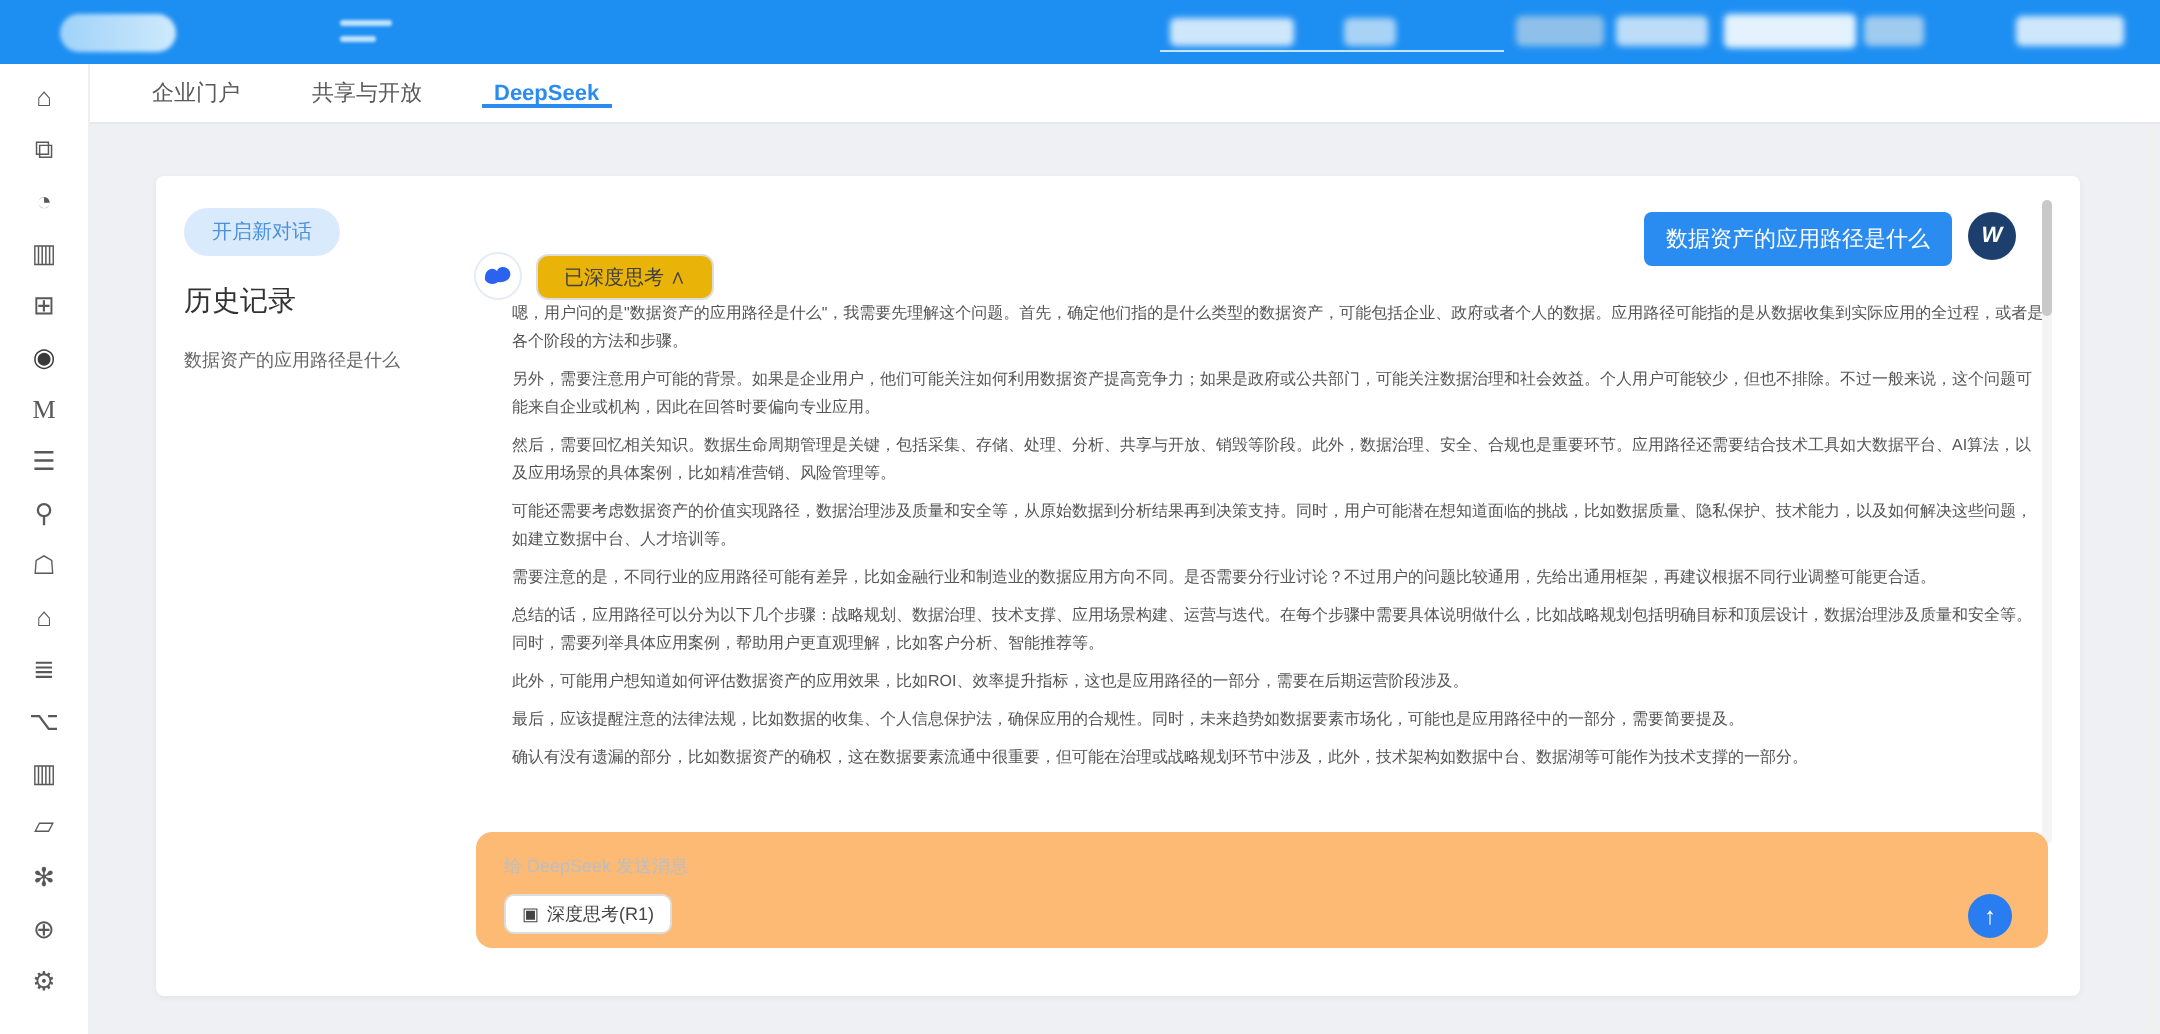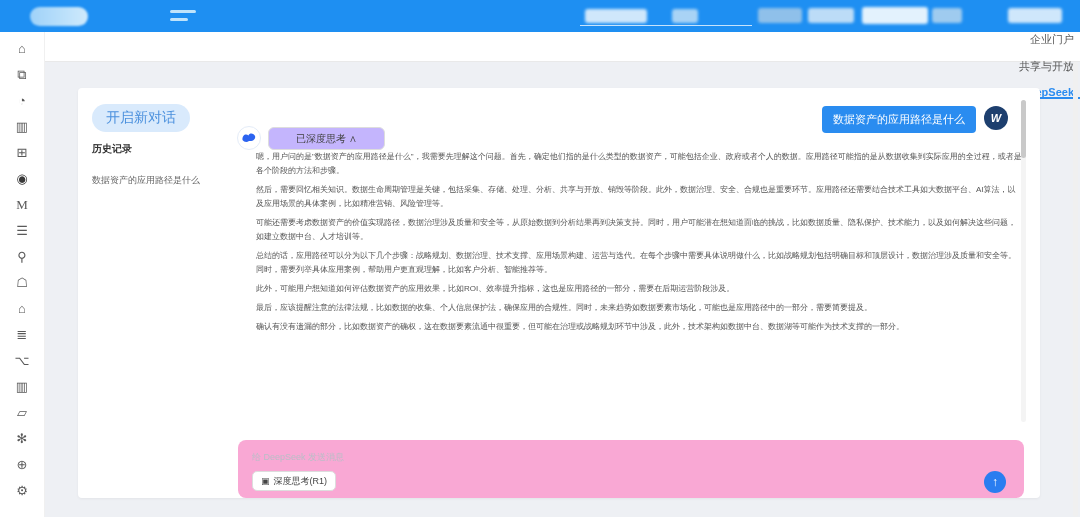--- a/index.html
+++ b/index.html
@@ -16,58 +16,58 @@
 
   
   #rail { position:absolute; left:0; top:32px; width:45px; height:485px; background:#fff;
     border-right:1px solid #f0f0f0; display:flex; flex-direction:column; align-items:center;
     padding-top:10px; gap:12px; }
   .rail-ic { width:22px; height:14px; font-size:13px; line-height:14px; text-align:center;
     color:#595959; cursor:pointer; }
 
   
   #tabbar { position:absolute; left:45px; top:32px; width:1035px; height:30px; background:#fff;
-    border-bottom:1px solid #e9e9e9; display:flex; align-items:flex-end; padding-left:25px; gap:12px;flex-direction:column; }
+    border-bottom:1px solid #e9e9e9; display:flex; align-items:center; padding-left:25px; gap:24px; }
   .tab { font-size:11px; color:#595959; display:flex; align-items:center; padding:0 6px;
     cursor:pointer; position:relative; }
   .tab.active { color:#2a8cf0;font-weight:bold; }
   .tab.active::after { content:""; position:absolute; left:0; right:0; bottom:-1px; height:2px; background:#2a8cf0; }
 
   
   #card { position:absolute; left:78px; top:88px; width:962px; height:410px; background:#fff;
     border-radius:4px; box-shadow:0 1px 3px rgba(0,0,0,.05); }
 
   
   #new-chat { position:absolute; left:14px; top:16px; padding:5px 14px; background:#d9eafc;
-    color:#4a90dd; font-size:14px; border:none; border-radius:14px; cursor:pointer; }
-  #hist-title { position:absolute; left:14px; top:54px; font-size:10px; font-weight:bold; color:#333; }
+    color:#4a90dd; font-size:10px; border:none; border-radius:14px; cursor:pointer; }
+  #hist-title { position:absolute; left:14px; top:54px; font-size:14px; font-weight:normal; color:#333; }
   #hist-item { position:absolute; left:14px; top:86px; font-size:9px; color:#666; cursor:pointer;
     width:135px; white-space:nowrap; overflow:hidden; }
 
   
   #user-row { position:absolute; right:32px; top:18px; display:flex; align-items:flex-start; gap:8px; }
   #user-bubble { background:#2a8cf0; color:#fff; font-size:11px; padding:6px 11px; border-radius:4px; }
   #user-avatar { width:24px; height:24px; border-radius:50%; background:#1d3f6e; color:#fff;
     font-size:11px; font-weight:bold; font-style:italic; display:flex; align-items:center; justify-content:center; }
 
   
   #ai-avatar { position:absolute; left:159px; top:38px; width:24px; height:24px; border-radius:50%;
     background:#fff; border:1px solid #e4ecf8; display:flex; align-items:center; justify-content:center; }
-  #thought-btn { position:absolute; left:190px; top:39px; height:23px; padding:0 27px; background:#c4b5fd;
+  #thought-btn { position:absolute; left:190px; top:39px; height:23px; padding:0 13px; background:#eab308;
     border:1px solid #ddd; border-radius:6px; font-size:10px; color:#404040; cursor:pointer; }
   #thought-body { position:absolute; left:178px; top:62px; width:766px; height:262px; overflow:hidden;
     font-size:8px; line-height:14px; color:#555; }
   #thought-body p { margin:0 0 5px 0; }
 
   
   #chat-scroll { position:absolute; right:14px; top:12px; width:5px; height:322px; background:#f4f4f4; border-radius:3px; }
   #chat-thumb { position:absolute; left:0; top:0; width:5px; height:58px; background:#c9c9c9; border-radius:3px; cursor:pointer; }
 
   
-  #composer { position:absolute; left:160px; top:352px; width:786px; height:58px; background:#f9a8d4; border-radius:8px; }
+  #composer { position:absolute; left:160px; top:328px; width:786px; height:58px; background:#fdba74; border-radius:8px; }
   #composer input { position:absolute; left:14px; top:8px; width:600px; height:18px; border:none; outline:none;
     background:transparent; font-size:9px; color:#555; font-family:inherit; }
   #composer input::placeholder { color:#b9bec7; }
   #deep-think { position:absolute; left:14px; top:31px; height:20px; padding:0 8px; background:#fff;
     border:1px solid #ddd; border-radius:5px; font-size:9px; color:#444; cursor:pointer;
     display:flex; align-items:center; gap:4px; }
   #send-btn { position:absolute; right:18px; top:31px; width:22px; height:22px; border-radius:50%;
     background:#2a7df0; color:#fff; border:none; font-size:12px; line-height:22px; text-align:center; cursor:pointer; }
 
   
@@ -132,22 +132,24 @@
 
   <div id="ai-avatar">
     <svg width="16" height="16" viewBox="0 0 16 16" aria-hidden="true">
       <path d="M1.5,10 C1,5 5,3 7.5,5.5 C8.5,2.5 13,3.2 14,6 C15,9 12,11.5 8,11 C6,12.6 3,12.2 1.5,10 Z" fill="#2b63f0"></path>
     </svg>
   </div>
   <button id="thought-btn">已深度思考 ∧</button>
 
   <div id="thought-body">
     <p>嗯，用户问的是"数据资产的应用路径是什么"，我需要先理解这个问题。首先，确定他们指的是什么类型的数据资产，可能包括企业、政府或者个人的数据。应用路径可能指的是从数据收集到实际应用的全过程，或者是各个阶段的方法和步骤。</p>
+    <p>另外，需要注意用户可能的背景。如果是企业用户，他们可能关注如何利用数据资产提高竞争力；如果是政府或公共部门，可能关注数据治理和社会效益。个人用户可能较少，但也不排除。不过一般来说，这个问题可能来自企业或机构，因此在回答时要偏向专业应用。</p>
     <p>然后，需要回忆相关知识。数据生命周期管理是关键，包括采集、存储、处理、分析、共享与开放、销毁等阶段。此外，数据治理、安全、合规也是重要环节。应用路径还需要结合技术工具如大数据平台、AI算法，以及应用场景的具体案例，比如精准营销、风险管理等。</p>
     <p>可能还需要考虑数据资产的价值实现路径，数据治理涉及质量和安全等，从原始数据到分析结果再到决策支持。同时，用户可能潜在想知道面临的挑战，比如数据质量、隐私保护、技术能力，以及如何解决这些问题，如建立数据中台、人才培训等。</p>
+    <p>需要注意的是，不同行业的应用路径可能有差异，比如金融行业和制造业的数据应用方向不同。是否需要分行业讨论？不过用户的问题比较通用，先给出通用框架，再建议根据不同行业调整可能更合适。</p>
     <p>总结的话，应用路径可以分为以下几个步骤：战略规划、数据治理、技术支撑、应用场景构建、运营与迭代。在每个步骤中需要具体说明做什么，比如战略规划包括明确目标和顶层设计，数据治理涉及质量和安全等。同时，需要列举具体应用案例，帮助用户更直观理解，比如客户分析、智能推荐等。</p>
     <p>此外，可能用户想知道如何评估数据资产的应用效果，比如ROI、效率提升指标，这也是应用路径的一部分，需要在后期运营阶段涉及。</p>
     <p>最后，应该提醒注意的法律法规，比如数据的收集、个人信息保护法，确保应用的合规性。同时，未来趋势如数据要素市场化，可能也是应用路径中的一部分，需要简要提及。</p>
     <p>确认有没有遗漏的部分，比如数据资产的确权，这在数据要素流通中很重要，但可能在治理或战略规划环节中涉及，此外，技术架构如数据中台、数据湖等可能作为技术支撑的一部分。</p>
   </div>
 
   <div id="chat-scroll">
     <div id="chat-thumb"></div>
   </div>
 

